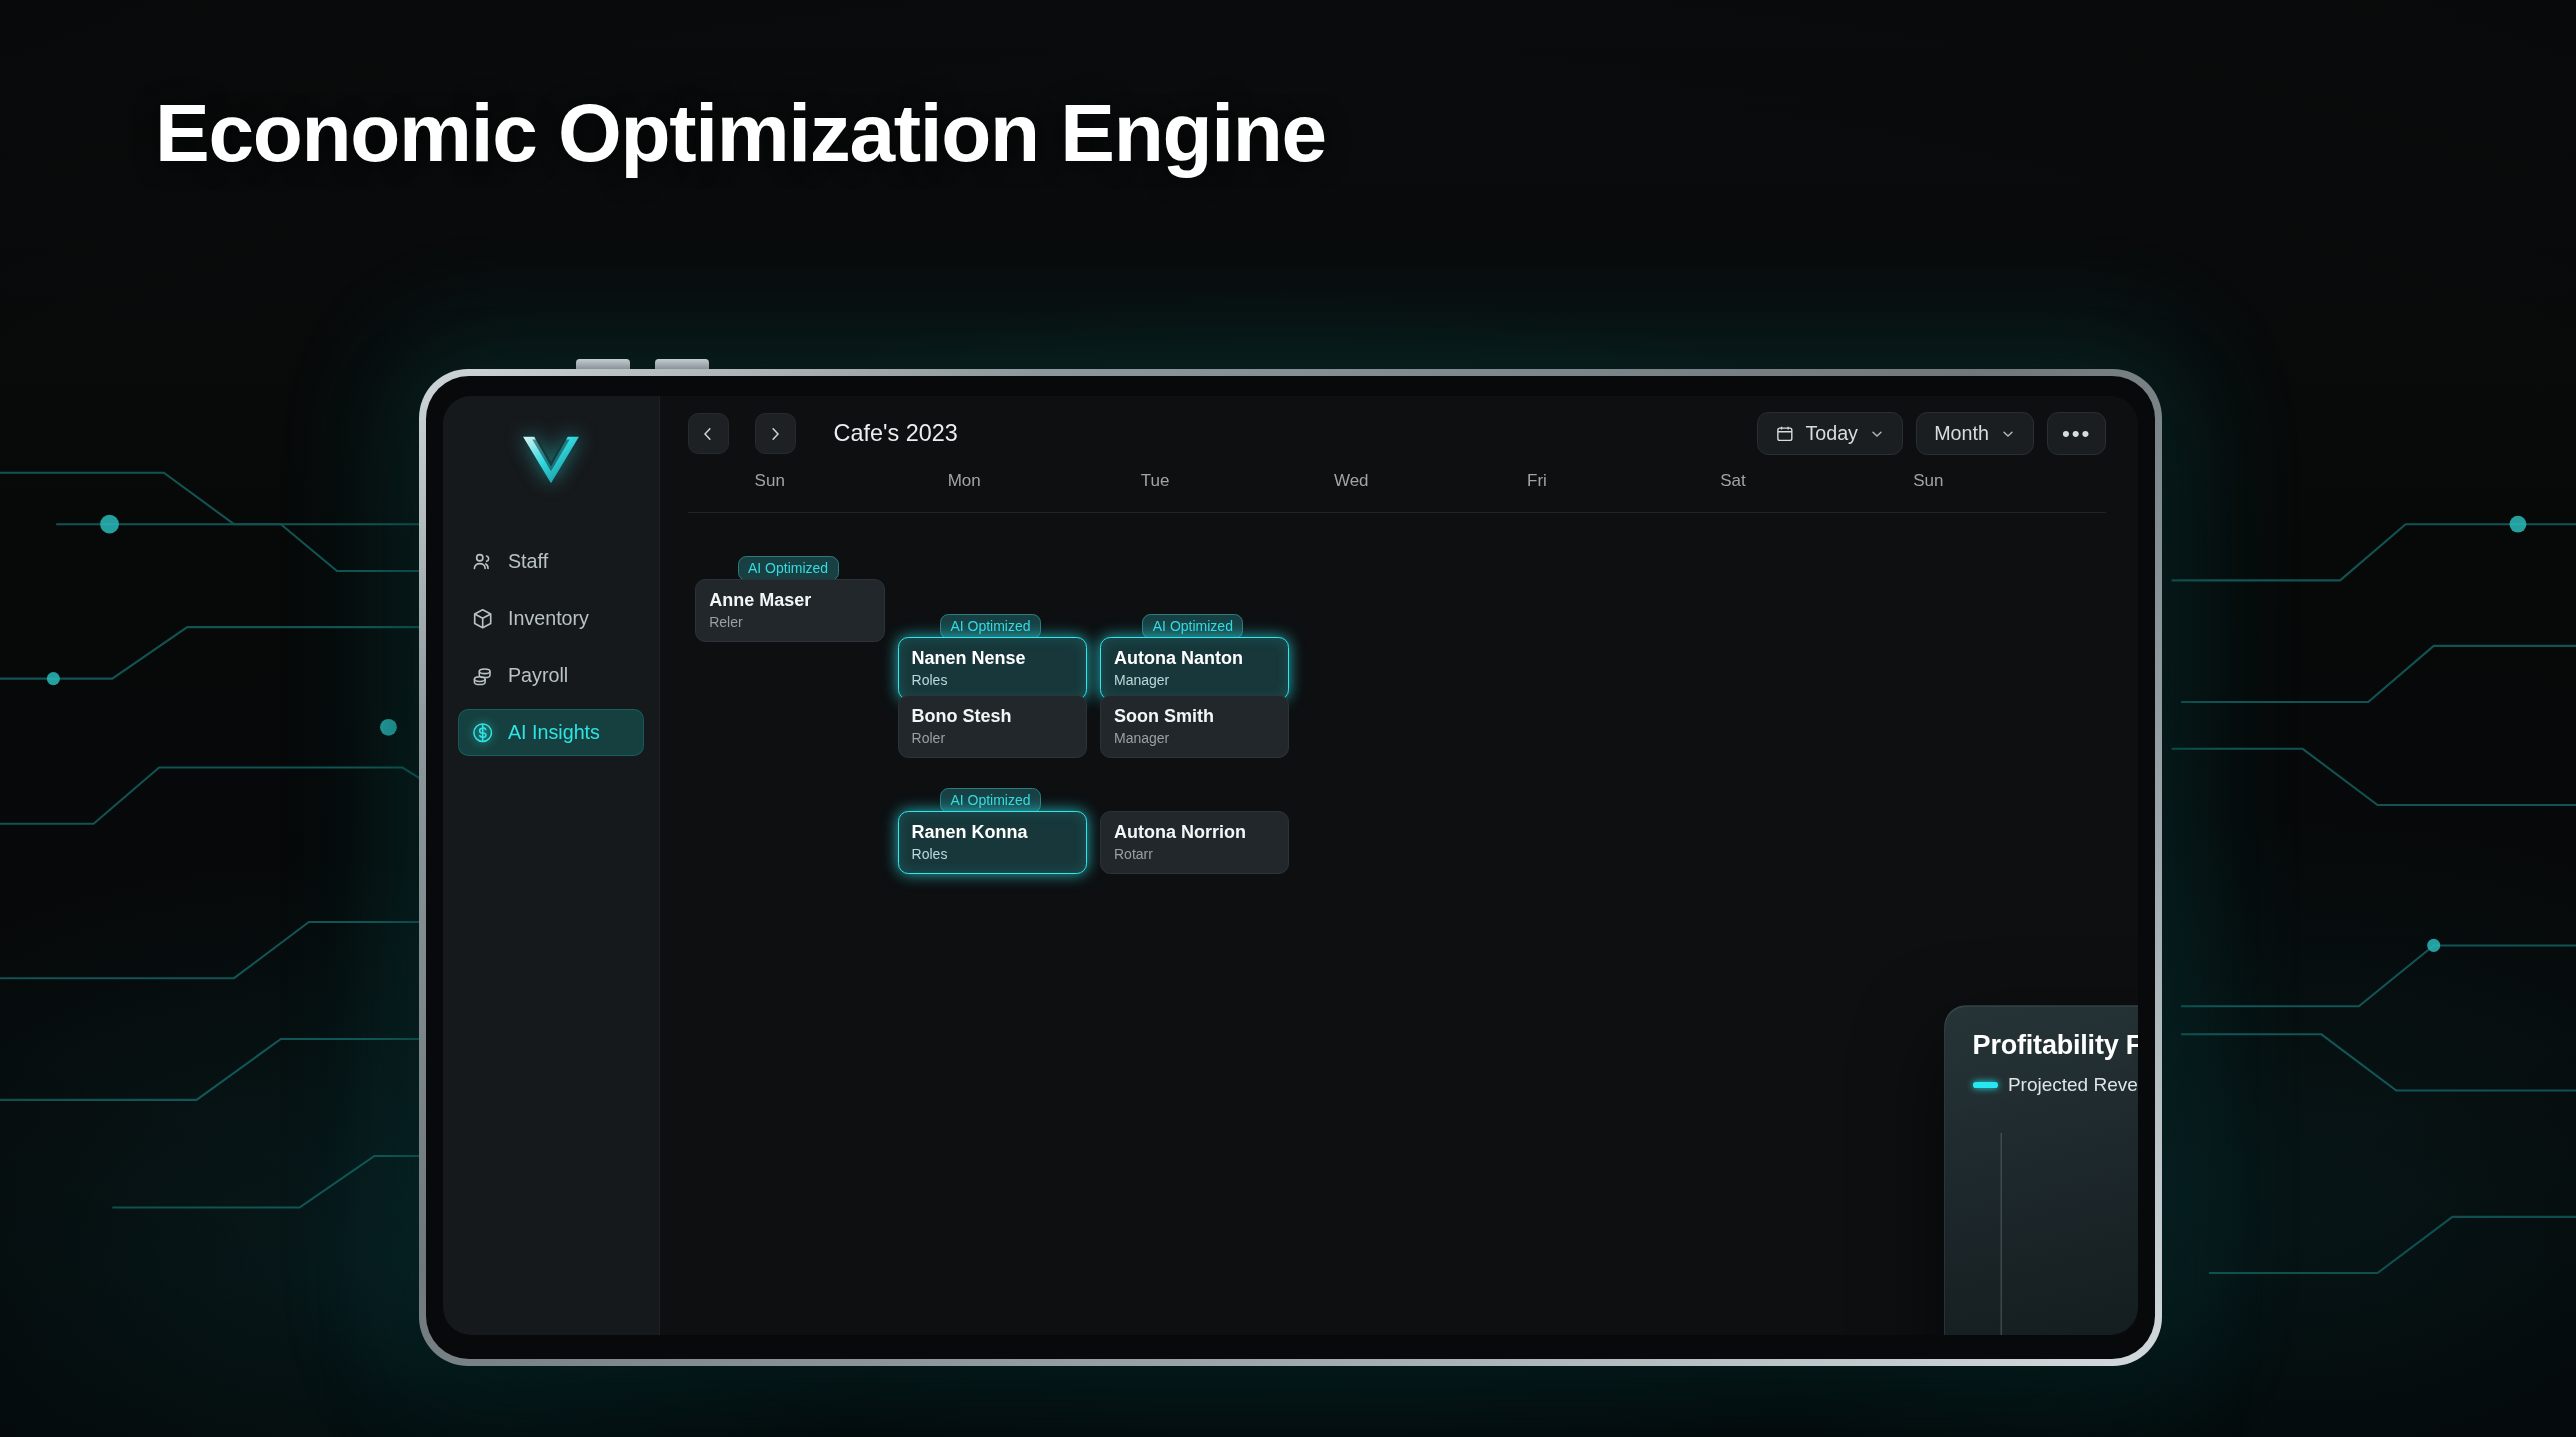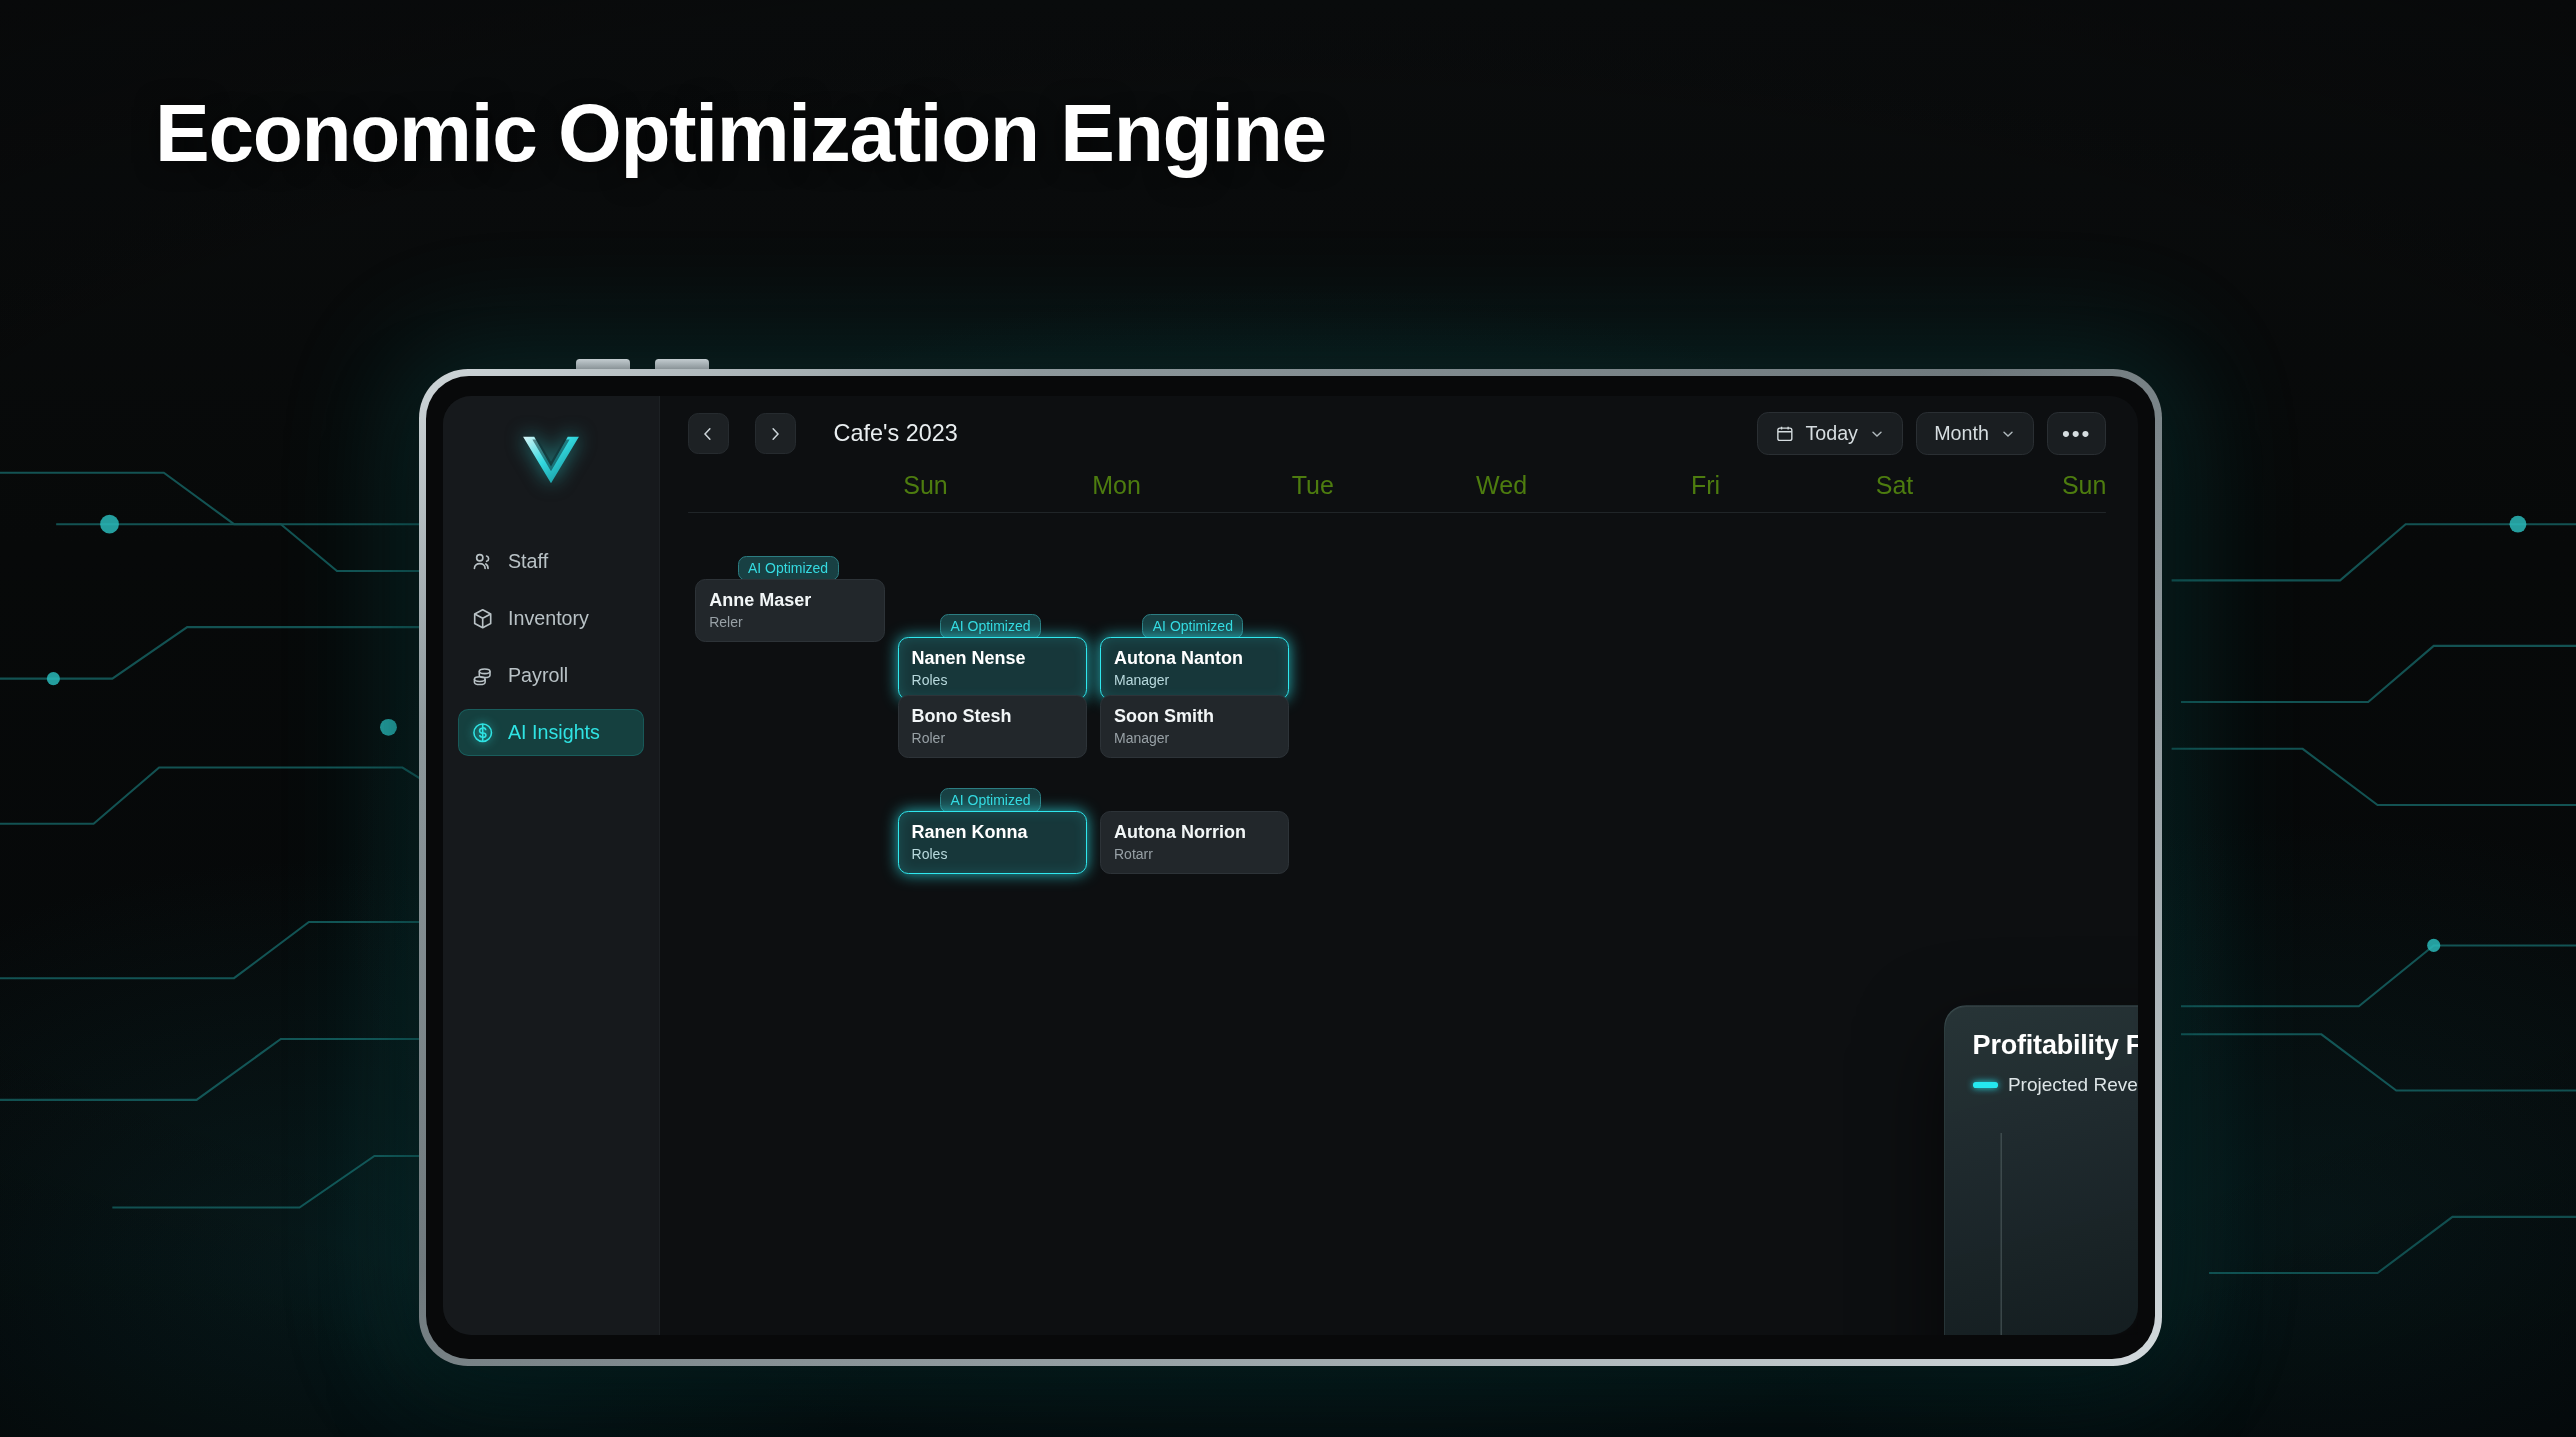--- a/index.html
+++ b/index.html
@@ -134,21 +134,21 @@
     display:flex; align-items:center; gap:11.2px;
     color:#d6dde0; font-size:19.7px; cursor:pointer;
   }
   .pill.dots{ padding:0 14px; letter-spacing:1.9px; font-size:22.5px; }
 
   
   .cal{ flex:1; padding:0 32px 0 28px; position:relative; min-height:0; }
   .dayrow{
     display:flex; padding-left:67px; height:41px; align-items:flex-start;
   }
-  .dayrow .day{ flex:1; text-align:right; font-size:25px; color:#4d7c0f; }
+  .dayrow .day{ flex:1; text-align:left; font-size:17px; color:#a3a3a3; }
   .grid-wrap{ display:flex; position:relative; }
   .times{ width:67px; flex:0 0 67px; padding-top:20.6px; }
   .time{ height:58px; font-size:15px; color:#9aa3a8; text-align:right; padding-right:13px; }
   .grid{
     flex:1; position:relative;
     border:0.9px solid #202528; border-bottom:none; border-radius:5.6px 5.6px 0 0;
     background:
       repeating-linear-gradient(to bottom, rgba(255,255,255,.045) 0 0.9px, rgba(0,0,0,0) 0.9px 58px);
   }
   .colline{ position:absolute; top:0; bottom:0; width:0.9px; background:rgba(255,255,255,.05); }

